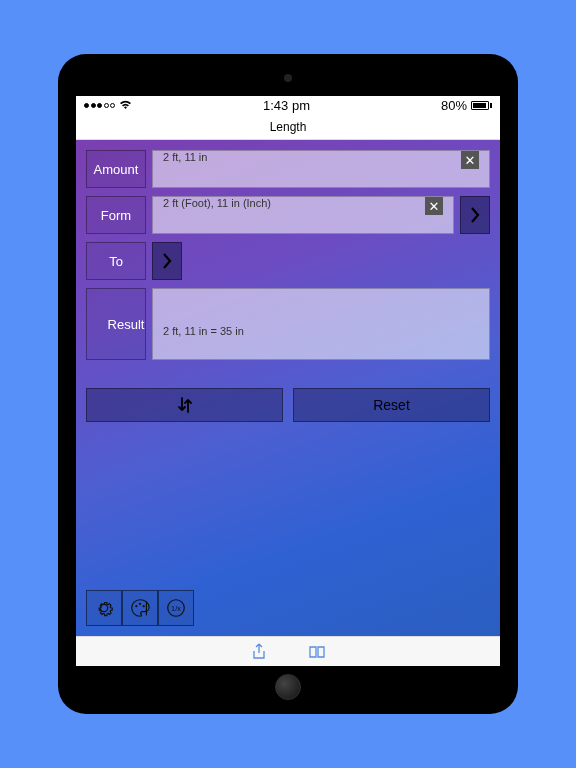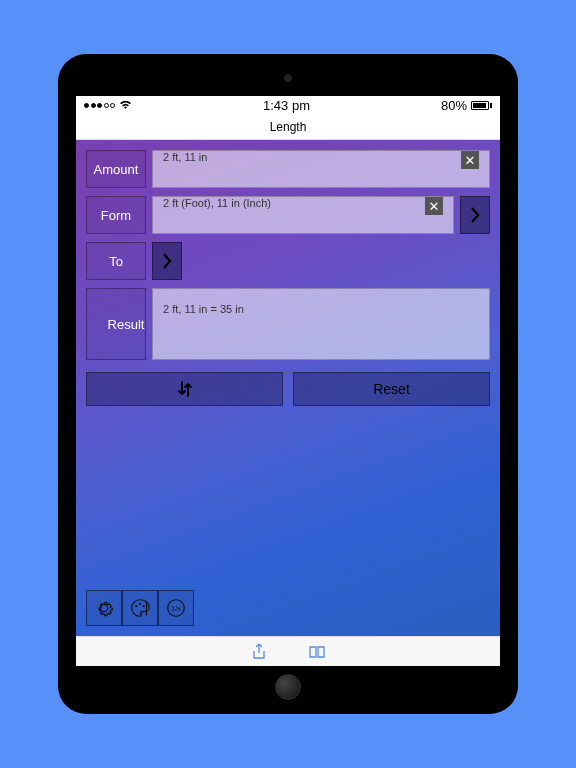--- a/index.html
+++ b/index.html
@@ -68,35 +68,35 @@
   .label-cell.tall { min-height: 72px; padding-left: 20px; }
   .field {
     flex: 1; min-height: 38px;
     background: rgba(255,255,255,0.55);
     border: 1px solid rgba(0,0,0,0.25);
     display: flex; 
     padding: 0 10px;
     font-size: 11px; color: #333;
     gap: 8px;
   }
-  .field.tall { min-height: 72px; align-items: flex-start; padding-top: 14px; }
+  .field.tall { min-height: 72px; align-items: center; padding-top: 14px; }
   .field-text { flex: 1; }
   .clear-btn {
     width: 18px; height: 18px; background: #555; color: #fff;
     display: flex; align-items: center; justify-content: center;
     font-size: 13px; line-height: 1; cursor: pointer; flex-shrink: 0;
   }
   .arrow-btn {
     width: 30px; min-height: 38px;
     background: rgba(30,30,90,0.6);
     border: 1px solid rgba(0,0,0,0.4);
     display: flex; align-items: center; justify-content: center;
     cursor: pointer; color: #000;
   }
-  .btn-row { display: flex; gap: 10px; margin-top: 4px; }
+  .btn-row { display: flex; gap: 10px; margin-top: 20px; }
   .big-btn {
     flex: 1; height: 34px;
     background: rgba(30,30,90,0.45);
     border: 1px solid rgba(0,0,0,0.4);
     display: flex; align-items: center; justify-content: center;
     font-size: 14px; color: #000; cursor: pointer;
   }
   .spacer { flex: 1; }
   .tool-row { display: flex; gap: 0; }
   .tool-btn {

